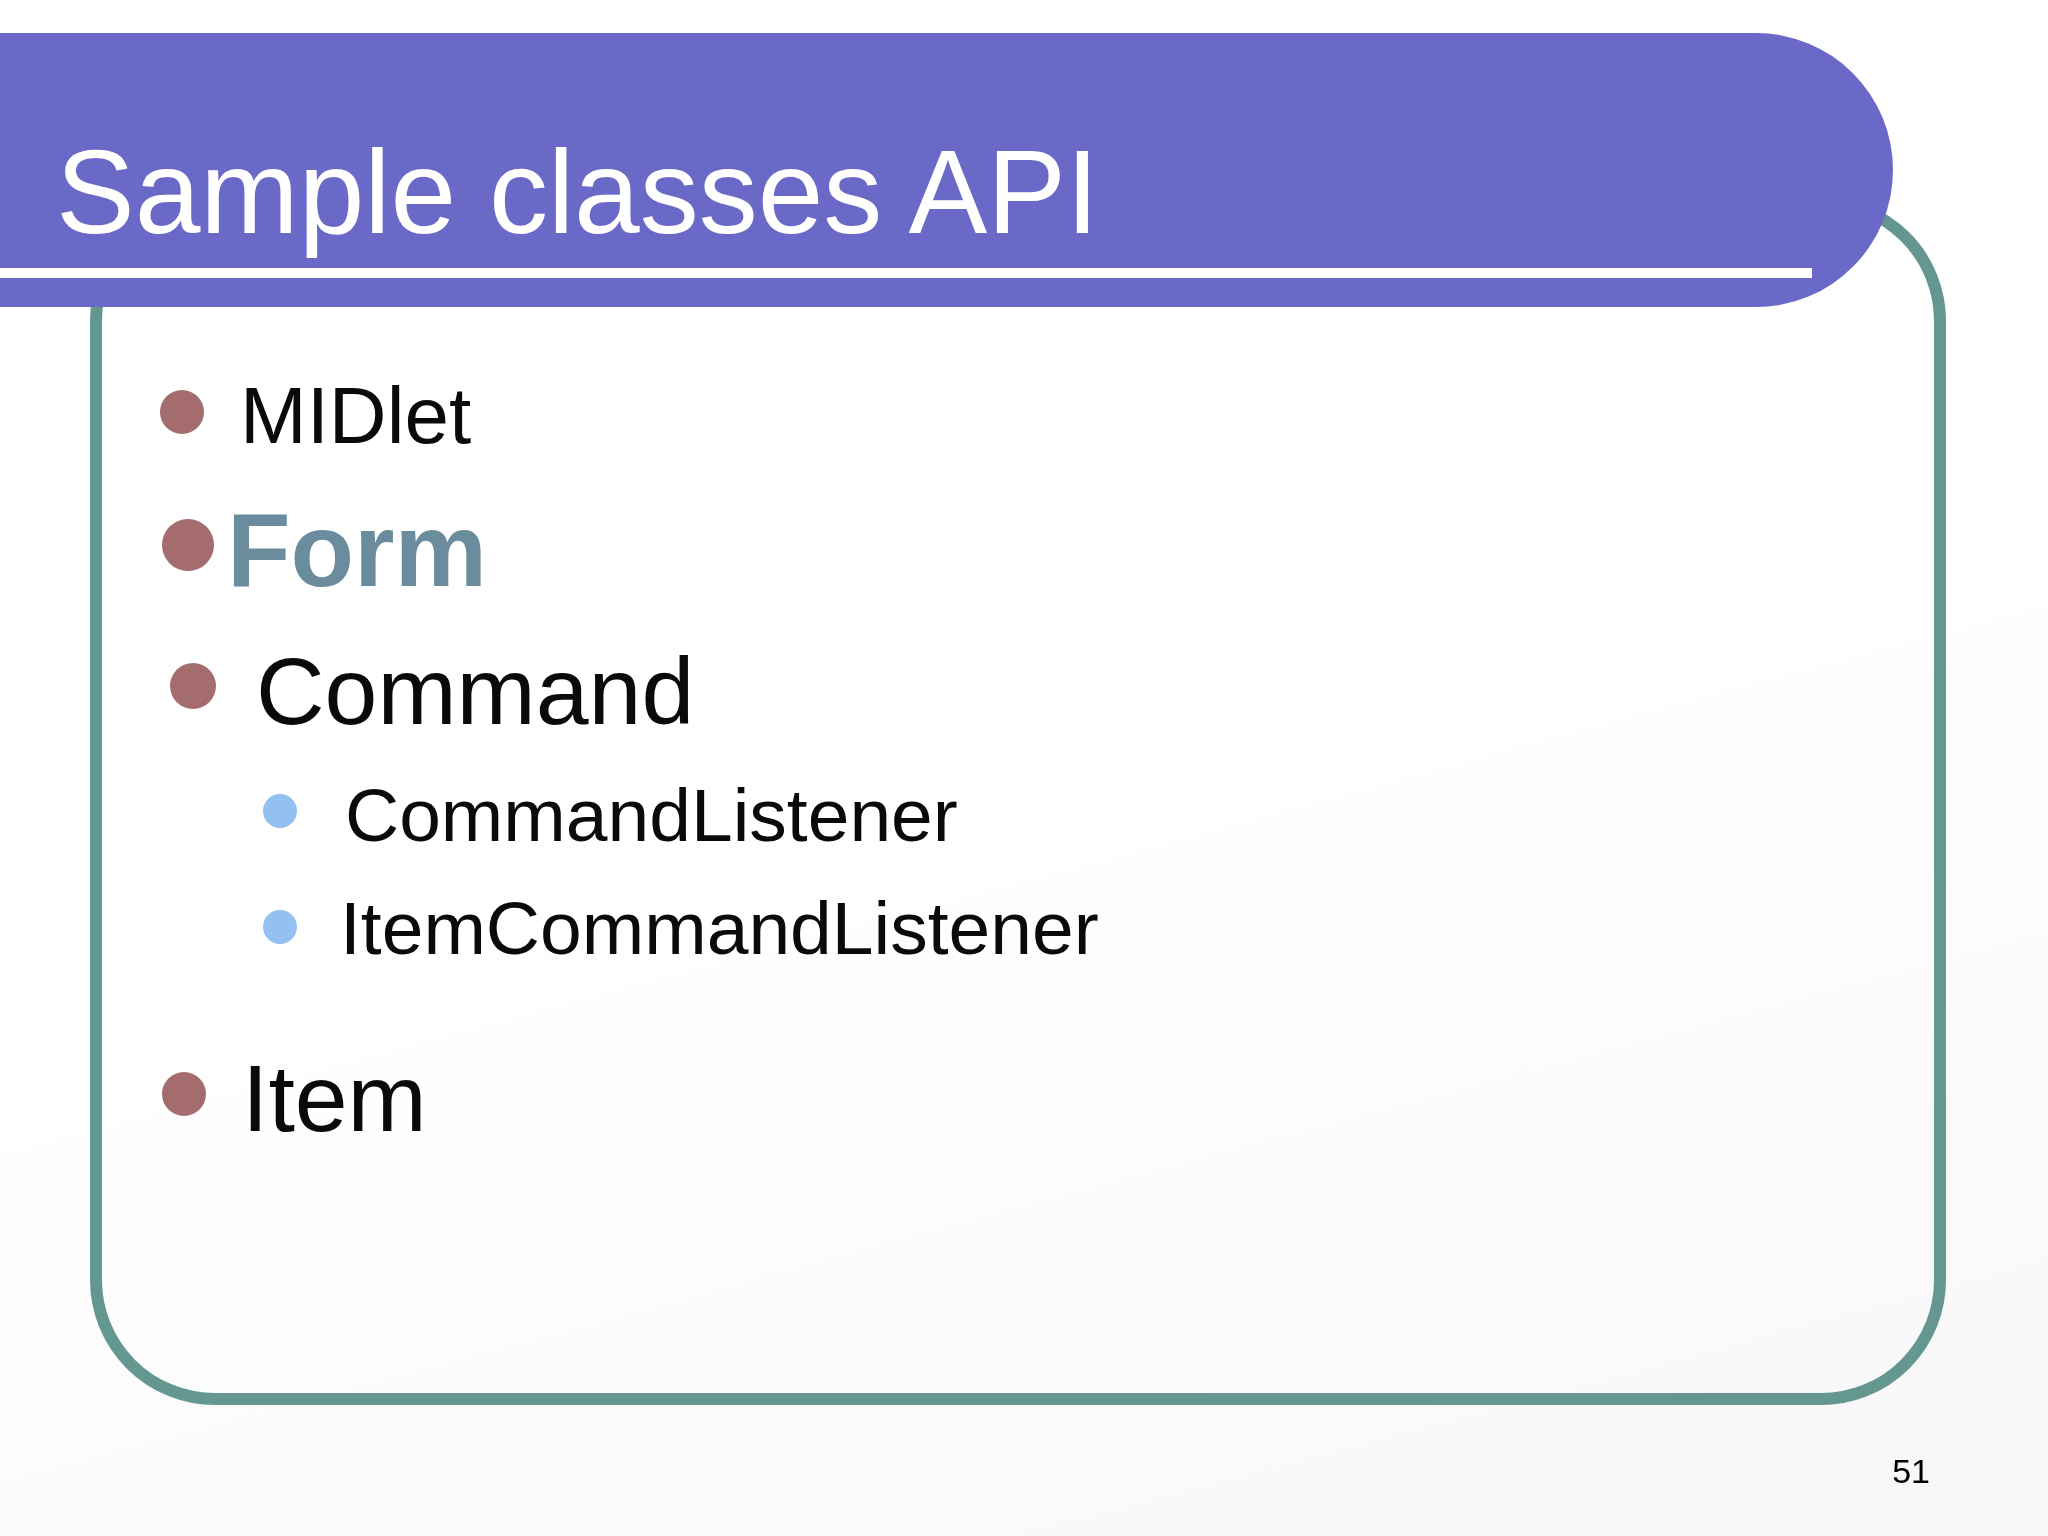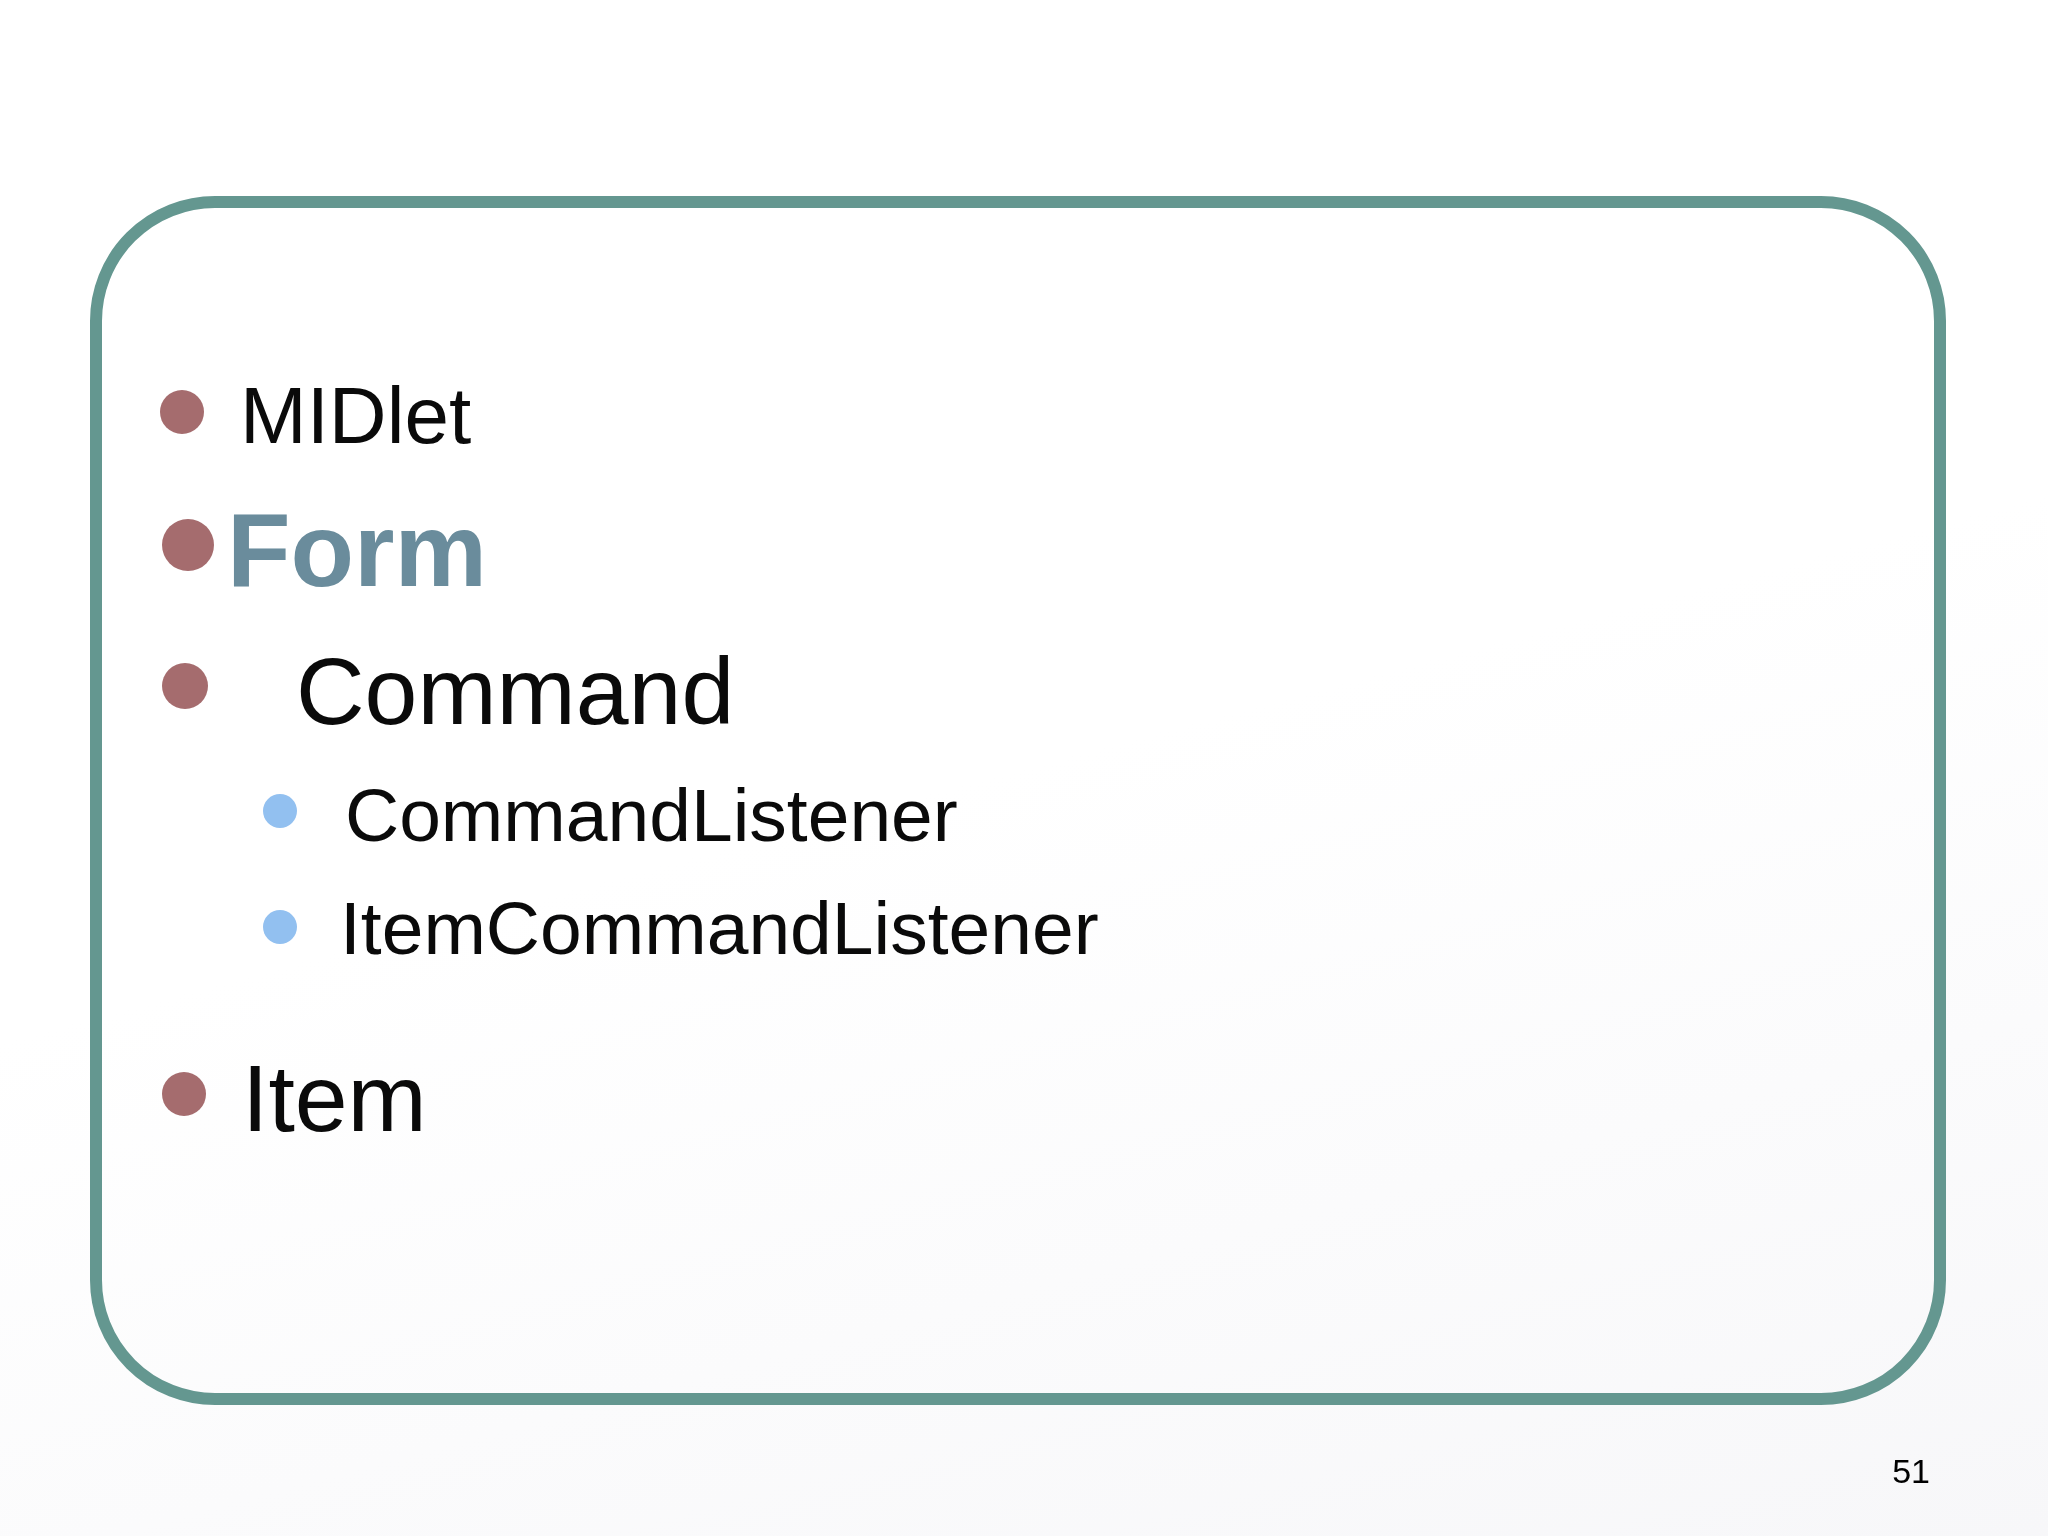--- a/index.html
+++ b/index.html
@@ -84,21 +84,21 @@
   }
 
   .row-midlet  { left: 160px; top: 370px; }
   .row-midlet .bullet { width: 44px; height: 44px; margin-top: 20px; }
   .row-midlet .label  { font-size: 80px; margin-left: 36px; }
 
   .row-form    { left: 162px; top: 491px; }
   .row-form .bullet { width: 52px; height: 52px; margin-top: 28px; }
   .row-form .label  { font-size: 104px; font-weight: 700; margin-left: 13px; color: #6A8C9C; }
 
-  .row-command { left: 162px; top: 637px; gap: 48px; }
+  .row-command { left: 170px; top: 637px; }
   .row-command .bullet { width: 46px; height: 46px; margin-top: 26px; }
   .row-command .label  { font-size: 95px; margin-left: 40px; }
 
   .row-cmdlistener { left: 263px; top: 772px; }
   .row-cmdlistener .bullet { width: 34px; height: 34px; margin-top: 22px; }
   .row-cmdlistener .label  { font-size: 75px; margin-left: 48px; }
 
   .row-itemcmdlistener { left: 263px; top: 885px; }
   .row-itemcmdlistener .bullet { width: 34px; height: 34px; margin-top: 25px; }
   .row-itemcmdlistener .label  { font-size: 75px; margin-left: 43px; }
@@ -128,20 +128,24 @@
     z-index: 3;
   }
 </style>
 </head>
 <body>
 
 <div class="slide">
 
   <div class="frame"></div>
 
+  <div class="banner">
+    <h1 class="title">Sample classes API</h1>
+    <div class="banner-underline"></div>
+  </div>
 
   <div class="row row-midlet">
     <span class="bullet rose"></span>
     <span class="label">MIDlet</span>
   </div>
 
   <div class="row row-form">
     <span class="bullet rose"></span>
     <span class="label">Form</span>
   </div>

